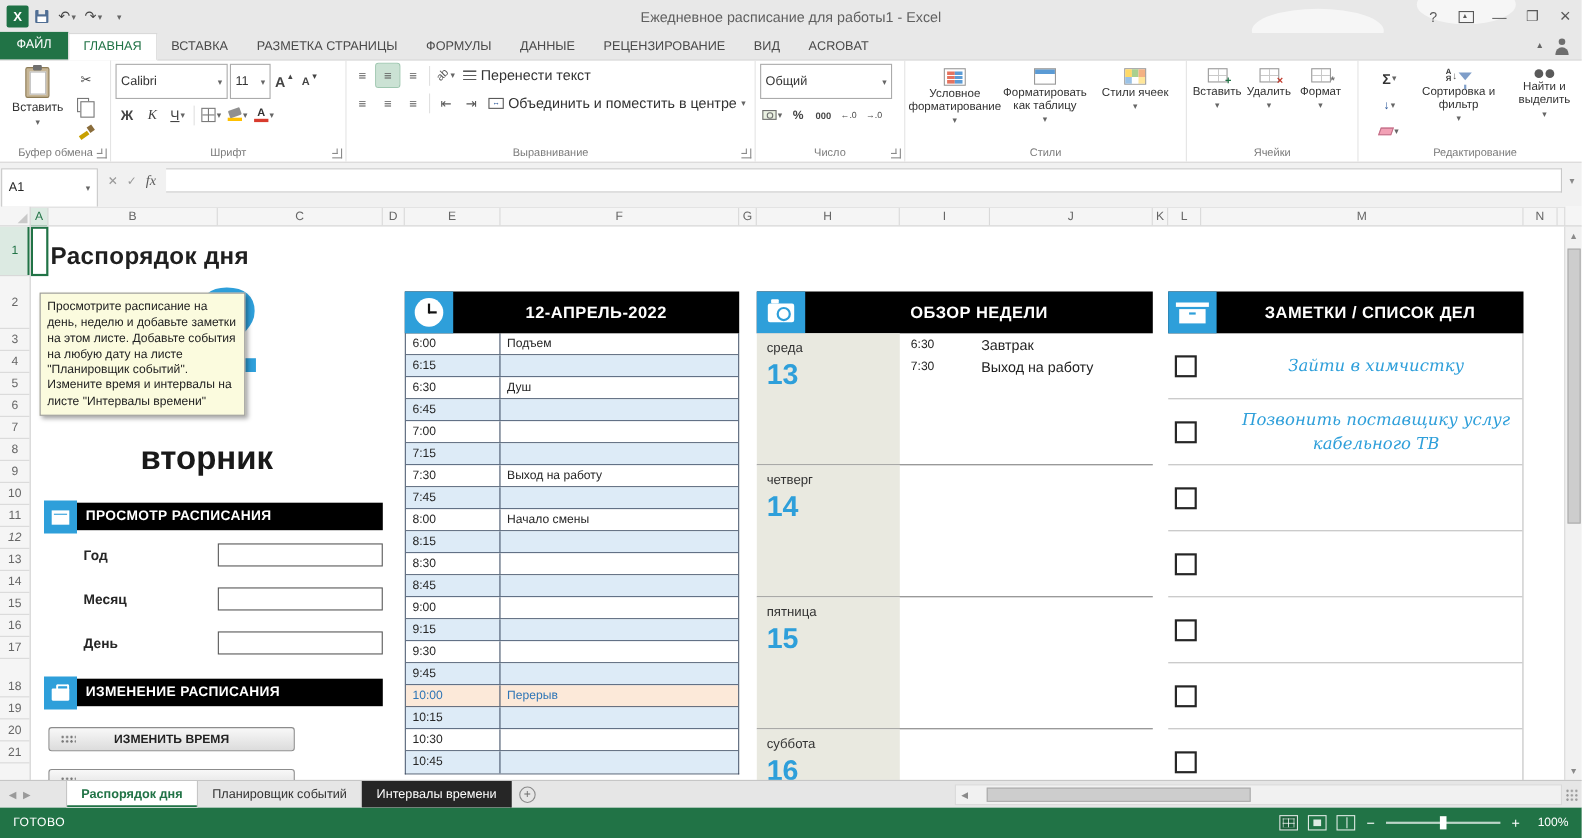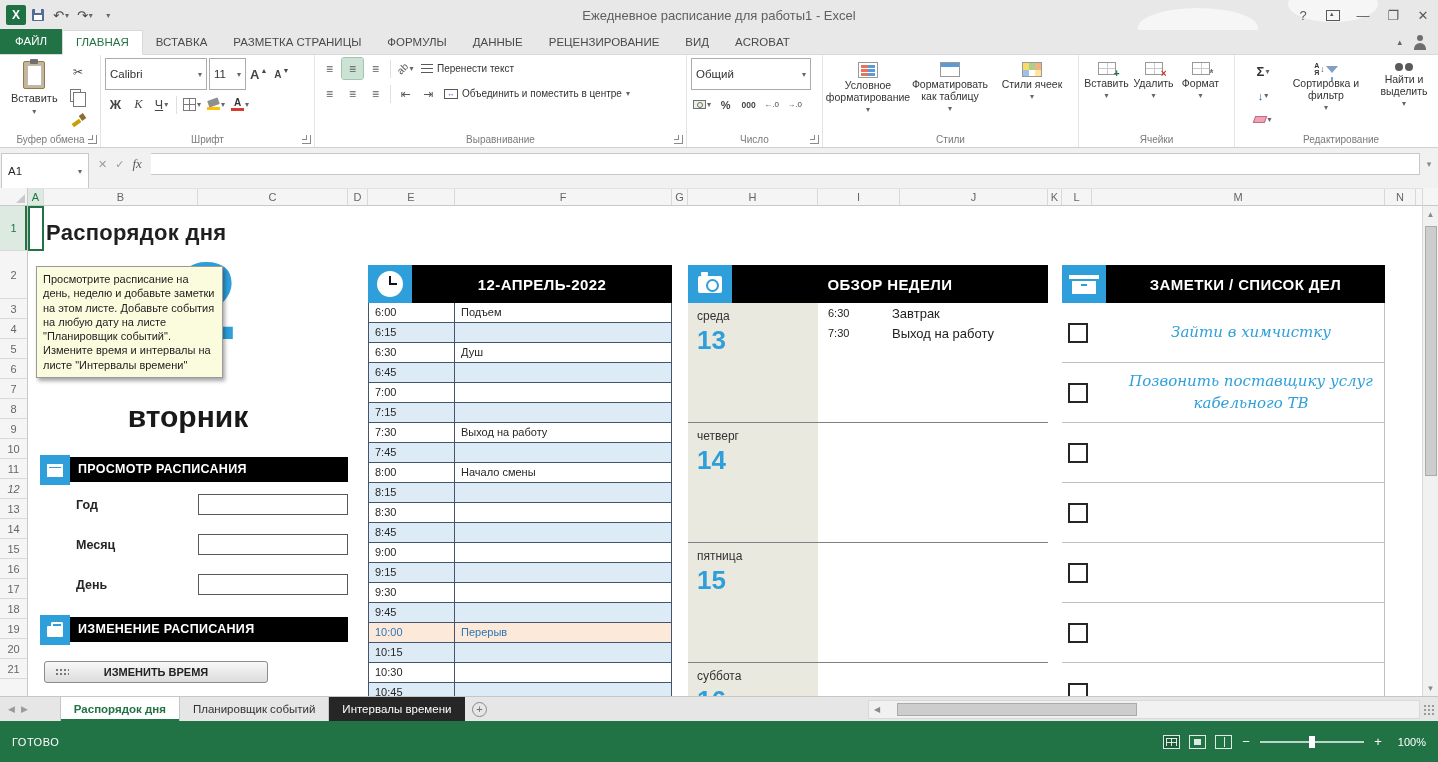--- a/index.html
+++ b/index.html
@@ -69,21 +69,21 @@
 .vdiv{width:1px;height:18px;background:#E0E0E0;margin:0 2px}
 .icon-borders{width:13px;height:13px;border:1px solid #7A7A7A;background-image:linear-gradient(#7A7A7A,#7A7A7A),linear-gradient(#7A7A7A,#7A7A7A);background-size:100% 1px,1px 100%;background-position:center,center;background-repeat:no-repeat;display:inline-block}
 .ic-stack{display:flex;flex-direction:column;align-items:center;gap:1px}
 .icon-bucket{width:11px;height:7px;background:#8F8F8F;border-radius:1px;transform:rotate(-20deg)}
 .cbar{width:13px;height:3px}
 .cbar.yellow{background:#FFC000}
 .cbar.red{background:#D83B2D}
 .fc-letter{font-size:10px;font-weight:bold;line-height:9px;color:#333}
 .icon-align{font-size:12px;line-height:1;color:#595959}
 .icon-orient{font-size:10px;color:#595959;transform:rotate(-45deg);display:inline-block}
-.albl{font-size:10px;color:#333;white-space:nowrap}
+.albl{font-size:13px;color:#333;white-space:nowrap}
 .albtn{display:flex;align-items:center;gap:4px;font-size:11px;color:#333;height:21px;padding:0 3px}
 .icon-wrap{width:12px;height:9px;background:repeating-linear-gradient(to bottom,#595959 0 1px,transparent 1px 4px);display:inline-block}
 .icon-merge{width:14px;height:10px;border:1px solid #595959;display:inline-flex;align-items:center;justify-content:center;font-size:7px;color:#2B579A}
 .icon-money{width:13px;height:9px;border:1px solid #6F6F6F;background:#EAF1E2;position:relative;display:inline-block}
 .icon-money::after{content:"";position:absolute;left:3px;top:1px;width:4px;height:4px;border-radius:50%;border:1px solid #6F6F6F}
 .txt-ic{font-size:11px;font-weight:bold;color:#444}
 .txt-000{font-size:8.5px;font-weight:bold;color:#444}
 .dec{font-size:8px;color:#444}
 .stylebtn{width:82px;display:flex;flex-direction:column;align-items:center;gap:2px;padding-top:4px;font-size:10.5px;line-height:1.12;text-align:center;color:#333}
 .icon-condfmt{width:20px;height:16px;border:1px solid #999;background:#fff;position:relative}
@@ -202,21 +202,21 @@
 .stab{padding:0 13px;line-height:25px;font-size:11.5px;color:#333;border-right:1px solid #C6C6C6;white-space:nowrap}
 .stab.active{background:#fff;color:#217346;font-weight:bold;box-shadow:inset 0 -2px 0 #217346;border-left:1px solid #C6C6C6}
 .stab.dark{background:#262626;color:#fff;border-right:1px solid #262626}
 .newsheet{width:28px;display:flex;align-items:center;justify-content:center}
 .circ{width:15px;height:15px;border:1px solid #8A8A8A;border-radius:50%;display:flex;align-items:center;justify-content:center;font-size:11px;line-height:1;color:#6E6E6E}
 .hscroll{position:absolute;right:18px;top:3px;width:552px;height:19px;background:#F1F1F1;border:1px solid #D9D9D9;display:flex;align-items:center}
 .hthumb{height:13px;width:240px;background:#CDCDCD;border:1px solid #ABABAB;margin-left:12px}
 .cornergrip{position:absolute;right:3px;top:7px;width:12px;height:12px;background-image:radial-gradient(#9A9A9A 1px,transparent 1.2px);background-size:4px 4px}
 
 
-.statusbar{height:41px;background:#217346;color:#fff;display:flex;align-items:center;flex:none;font-size:11px}
+.statusbar{height:28px;background:#217346;color:#fff;display:flex;align-items:center;flex:none;font-size:11px}
 .sb-left{padding-left:12px;letter-spacing:.5px}
 .sb-right{margin-left:auto;display:flex;align-items:center;gap:9px;padding-right:12px}
 .vicon{width:17px;height:14px;border:1px solid rgba(255,255,255,.85);position:relative}
 .vicon.cur{background:rgba(0,0,0,.18)}
 .vicon.normal::after{content:"";position:absolute;inset:2px;background-image:linear-gradient(to right,rgba(255,255,255,.85) 1px,transparent 1px),linear-gradient(to bottom,rgba(255,255,255,.85) 1px,transparent 1px);background-size:5px 4px}
 .vicon.layout::after{content:"";position:absolute;inset:3px 4px;background:rgba(255,255,255,.85)}
 .vicon.preview::after{content:"";position:absolute;left:8px;top:1px;bottom:1px;width:1px;background:rgba(255,255,255,.85)}
 .zoomsym{font-size:13px;color:#fff;width:10px;text-align:center}
 .zoomtrack{width:104px;height:2px;background:rgba(255,255,255,.7);position:relative}
 .zoomthumb{position:absolute;left:50%;top:-5px;width:6px;height:12px;background:#fff;transform:translateX(-50%)}
@@ -566,21 +566,21 @@
         <div class="rowh" style="height: 20px; line-height: 20px;">8</div>
         <div class="rowh" style="height: 20px; line-height: 20px;">9</div>
         <div class="rowh" style="height: 20px; line-height: 20px;">10</div>
         <div class="rowh" style="height: 20px; line-height: 20px;">11</div>
         <div class="rowh" style="height: 20px; line-height: 20px; font-style: italic;">12</div>
         <div class="rowh" style="height: 20px; line-height: 20px;">13</div>
         <div class="rowh" style="height: 20px; line-height: 20px;">14</div>
         <div class="rowh" style="height: 20px; line-height: 20px;">15</div>
         <div class="rowh" style="height: 20px; line-height: 20px;">16</div>
         <div class="rowh" style="height: 20px; line-height: 20px;">17</div>
-        <div class="rowh" style="height: 20px; line-height: 20px;">18</div>
+        <div class="rowh" style="height: 20px; line-height: 20px; margin-top: 15px;">18</div>
         <div class="rowh" style="height: 20px; line-height: 20px;">19</div>
         <div class="rowh" style="height: 20px; line-height: 20px;">20</div>
         <div class="rowh" style="height: 20px; line-height: 20px;">21</div>
       </div>
     <div class="vcorner"></div>
 
     <div class="canvas">
       <div class="ov active-cell"></div>
       <div class="ov page-title">Распорядок дня</div>
       <div class="ov big2">2</div>

